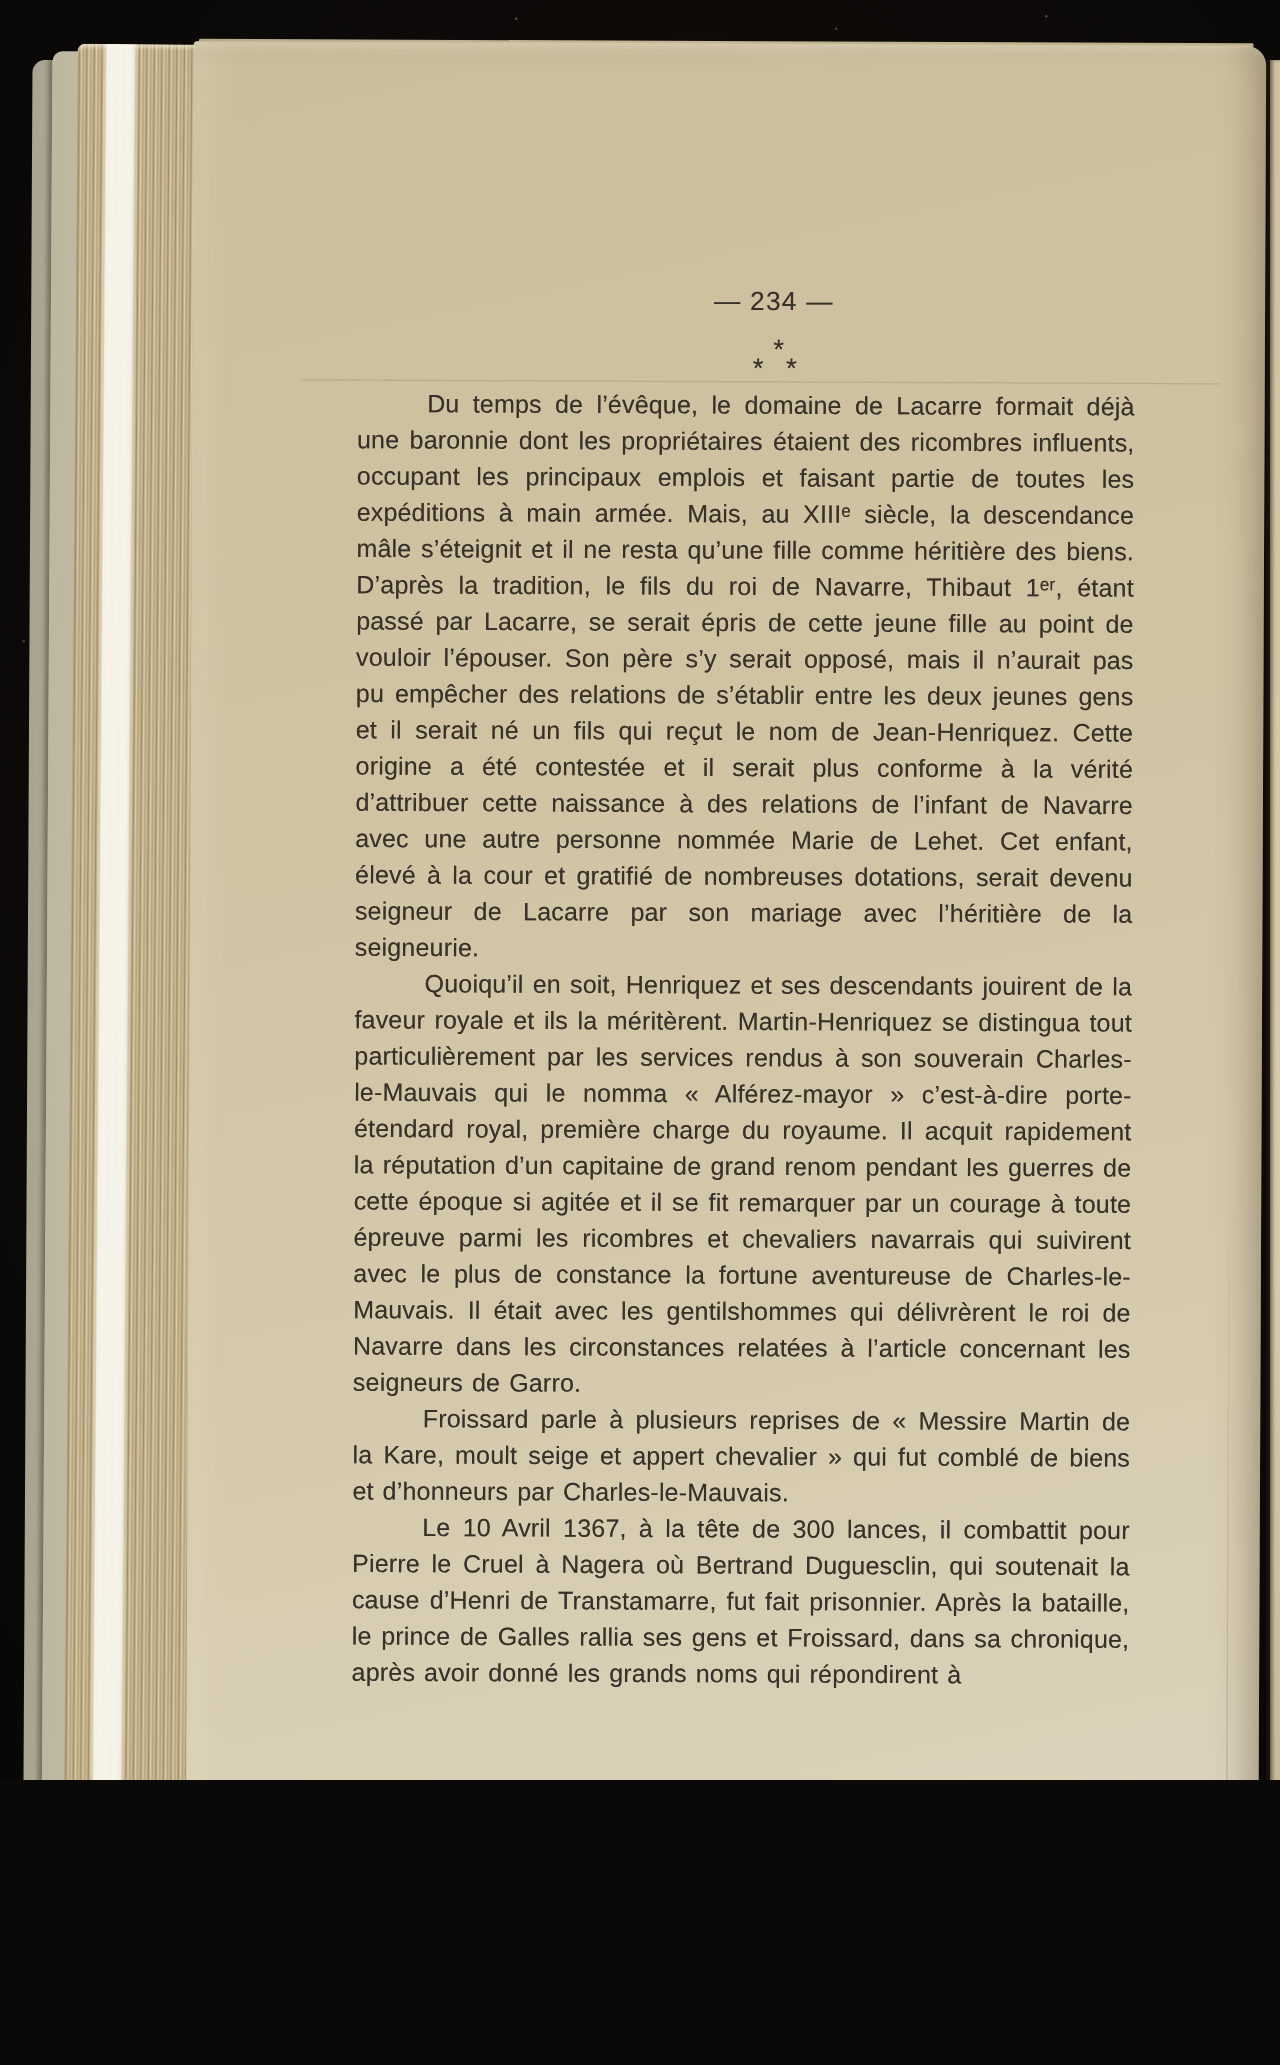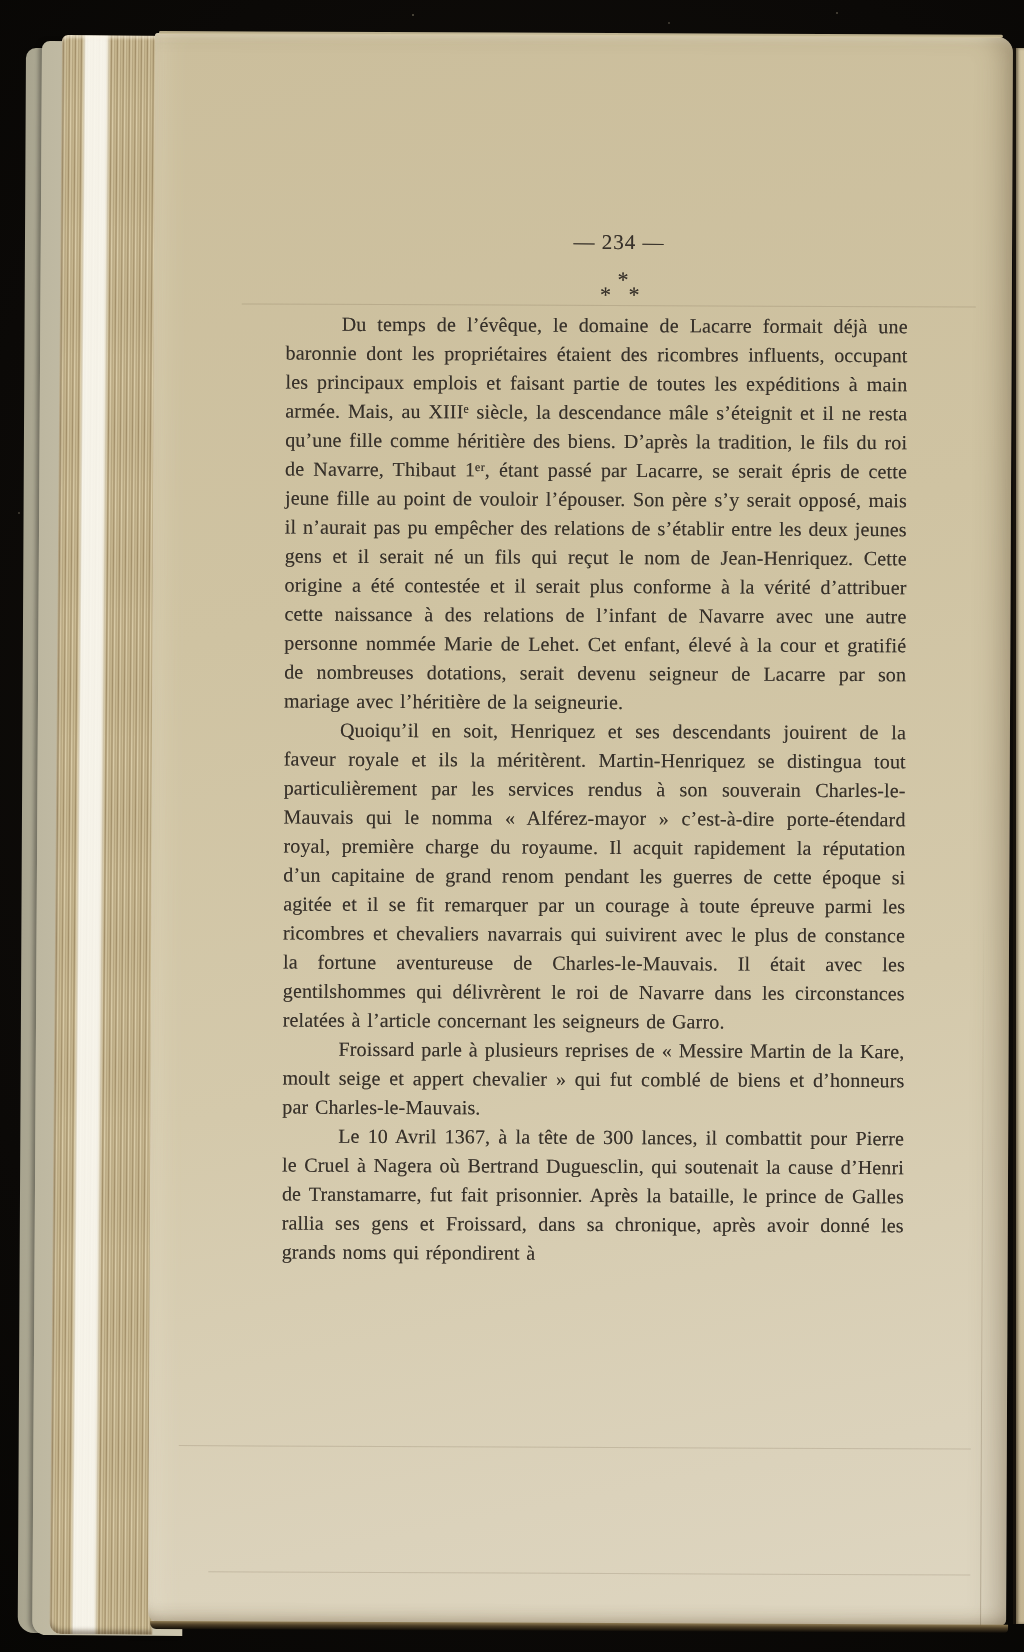--- a/index.html
+++ b/index.html
@@ -1,23 +1,23 @@
 <!DOCTYPE html>
 <html><head>
 <meta charset="utf-8">
 <style>
   html, body { margin: 0; padding: 0; background: #0b0907; }
   .scene {
     position: relative;
     width: 1024px;
-    height: 1652px;
+    height: 1424px;
     overflow: hidden;
     background:
       radial-gradient(ellipse 900px 1200px at 55% 45%, #14110c 0%, #0b0907 70%, #070604 100%);
-    font-family: Liberation Serif, serif;
+    font-family: Liberation Sans, sans-serif;
   }
   .speck { position: absolute; top: 0; left: 0; width: 2px; height: 2px; border-radius: 50%;
     box-shadow:
       48px 298px 0 rgba(205,195,165,.45),
       28px 706px 0 rgba(205,195,165,.35),
       36px 1102px 0 rgba(205,195,165,.4),
       18px 512px 0 rgba(205,195,165,.3),
       55px 1498px 0 rgba(205,195,165,.35),
       412px 14px 0 rgba(205,195,165,.4),
       668px 22px 0 rgba(205,195,165,.3),

